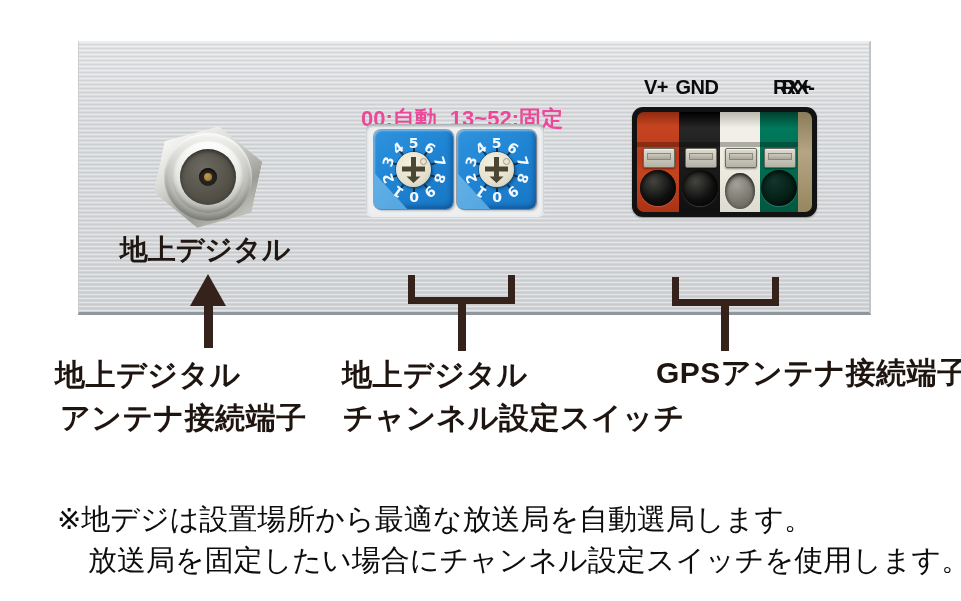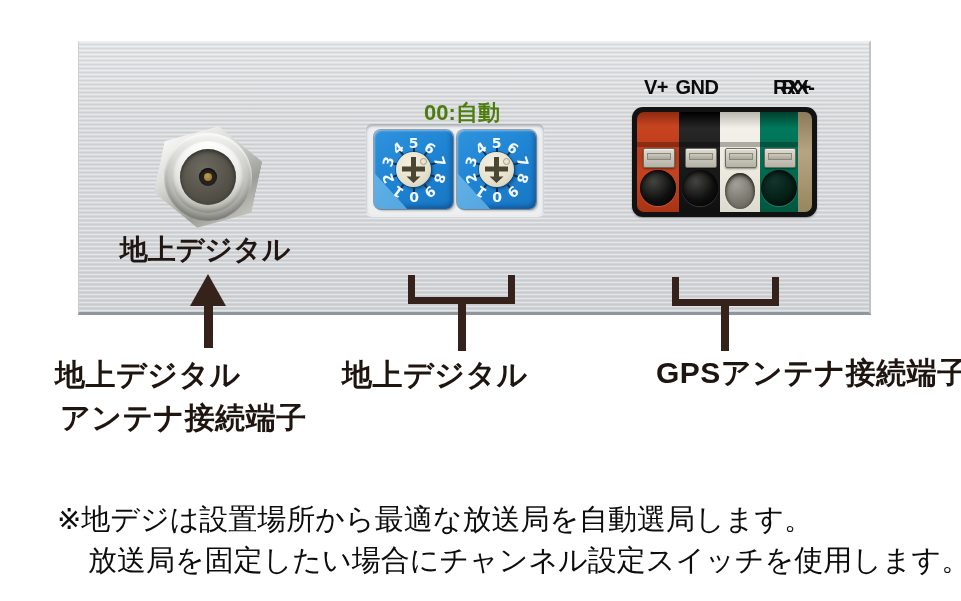--- a/index.html
+++ b/index.html
@@ -22,22 +22,22 @@
     border-top:1px solid #eceeef;
     border-bottom:3px solid #8f969c;
     box-shadow:0 1px 0 rgba(255,255,255,.8);
   }
   
   .plabel{position:absolute;transform:translateX(-50%);font-weight:700;font-size:28px;
     color:#211712;white-space:nowrap;letter-spacing:0;}
   #coax-label{left:205px;top:231px;}
   #channel-label{left:460px;top:235px;}
   #gps-label{left:735px;top:237px;}
-  #channel-hint{position:absolute;left:462px;top:98px;transform:translateX(-50%);
-    display:flex;gap:13px;font-weight:700;font-size:22px;color:#4d7c0f;white-space:nowrap;}
+  #channel-hint{position:absolute;left:462px;top:104px;transform:translateX(-50%);
+    display:flex;gap:13px;font-weight:700;font-size:22px;color:#ec4899;white-space:nowrap;}
   
   .hexnut{position:absolute;left:158px;top:125px;width:100px;height:104px;
     clip-path:polygon(50% 0,100% 25%,100% 75%,50% 100%,0 75%,0 25%);
     transform:rotate(12deg);
     background:linear-gradient(135deg,#fbfbf9 8%,#dededa 35%,#9d9d98 68%,#c9c9c4 90%);}
   .collar{position:absolute;left:164px;top:133px;width:88px;height:88px;border-radius:50%;
     background:linear-gradient(180deg,#f3f3f1 0%,#cbcbc7 45%,#a2a29d 100%);
     box-shadow:inset 0 2px 3px rgba(255,255,255,.9), inset 0 -4px 6px rgba(60,60,55,.45);}
   .facering{position:absolute;left:172px;top:141px;width:72px;height:72px;border-radius:50%;
     background:linear-gradient(180deg,#ffffff 0%,#e3e3df 55%,#b9b9b3 100%);
@@ -133,20 +133,21 @@
   <div class="hexnut"></div>
   <div class="collar"></div>
   <div class="facering"></div>
   <div class="insulator"></div>
   <div class="chole"></div>
   <div class="cpin"></div>
   <div class="plabel" id="coax-label">地上デジタル</div>
 
   <div id="channel-hint">
     <span>00:自動</span>
+    <span>13~52:固定</span>
   </div>
   <div class="cutout"></div>
 
   <div class="switch" id="sw1">
     <div class="fold"></div>
     <div class="dialwrap">
         <i class="tick" style="transform: rotate(180deg) translateY(-21px);"></i>
         <i class="num" style="transform: rotate(180deg) translateY(-27px);">0</i>
         <i class="tick" style="transform: rotate(216deg) translateY(-21px);"></i>
         <i class="num" style="transform: rotate(216deg) translateY(-27px);">1</i>
@@ -238,18 +239,19 @@
   <div class="arrowhead"></div>
   <div class="arrowstem ink"></div>
   <div class="bracket" id="br-channel"></div>
   <div class="stem ink" id="st-channel"></div>
   <div class="bracket" id="br-gps"></div>
   <div class="stem ink" id="st-gps"></div>
 
   <div class="callout" id="c1a">地上デジタル</div>
   <div class="callout" id="c1b">アンテナ接続端子</div>
   <div class="callout" id="c2a">地上デジタル</div>
+  <div class="callout" id="c2b">チャンネル設定スイッチ</div>
   <div class="callout" id="c3">GPSアンテナ接続端子</div>
 
   <div class="note" id="n1">※地デジは設置場所から最適な放送局を自動選局します。</div>
   <div class="note" id="n2">放送局を固定したい場合にチャンネル設定スイッチを使用します。</div>
 
 </div>
 
 </body></html>

